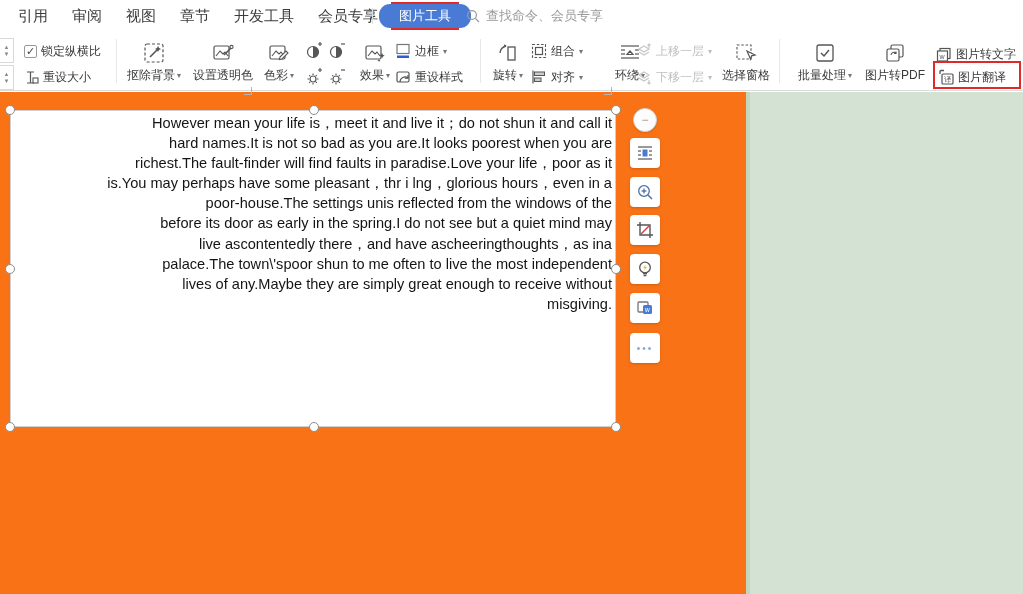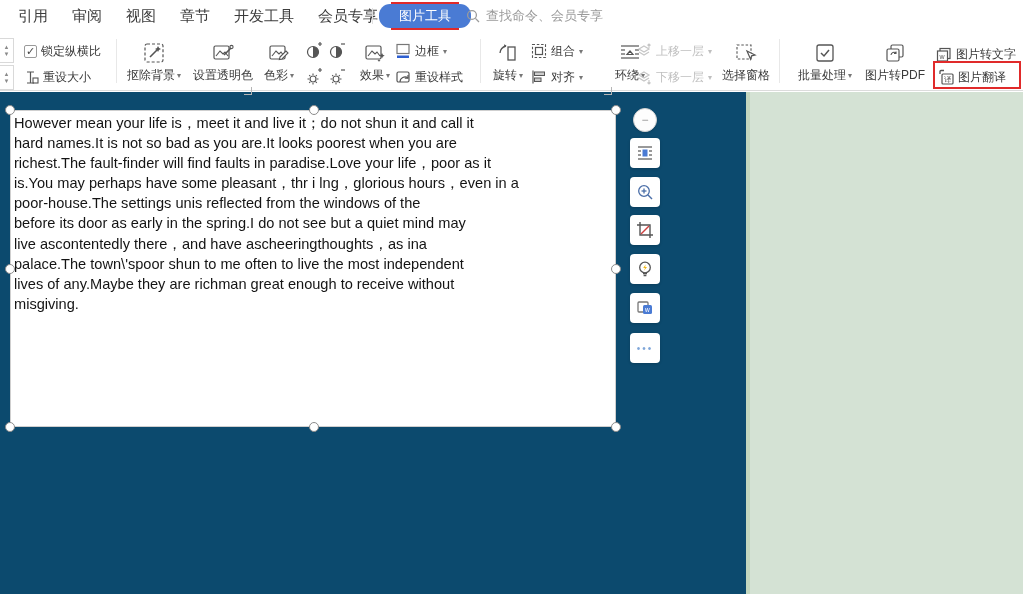--- a/index.html
+++ b/index.html
@@ -28,21 +28,21 @@
               font-size:12px; color:#3a3a3a; cursor:default; }
   .stackbtn .lbl { display:flex; align-items:center; gap:2px; white-space:nowrap; }
   .caret { font-size:8px; color:#777; }
   .disabled, .disabled .caret { color:#bfbfbf; }
   .checkbox { width:13px; height:13px; border:1px solid #9a9a9a; border-radius:2px; background:#fff;
               display:flex; align-items:center; justify-content:center; font-size:11px; color:#444; line-height:1; }
   .gridcell { position:absolute; width:22px; height:24px; display:flex; align-items:center; justify-content:center; }
   .redbox { position:absolute; left:933px; top:29px; width:88px; height:28px; border:2px solid #e02a2a; }
 
   
-  .canvas { position:absolute; left:0; top:92px; width:1023px; height:502px; background:#0c4a6e; }
+  .canvas { position:absolute; left:0; top:92px; width:1023px; height:502px; background:#f97316;text-align:right; }
   .page-edge { position:absolute; left:746px; top:0; width:4px; height:502px; background:#c3d7bf; }
   .workspace { position:absolute; left:750px; top:0; width:273px; height:502px; background:#d4e2d4; }
   .corner-mark { position:absolute; width:8px; height:8px; border-right:1px solid #b5b5b5; border-bottom:1px solid #b5b5b5; }
 
   .img-box { position:absolute; left:10px; top:18px; width:606px; height:317px; background:#fff; border:1px solid #cfcfcf; }
   .img-text { position:absolute; left:3px; top:2px; width:598px; font-size:14.6px; line-height:20.1px; color:#141414; }
   .handle { position:absolute; width:10px; height:10px; border-radius:50%; background:#fff; border:1.5px solid #8c8c8c; }
 
   
   .collapse-btn { position:absolute; left:633px; top:16px; width:24px; height:24px; border-radius:50%;
@@ -385,21 +385,21 @@
   <div class="img-box">
     <div class="img-text">
       <div>However mean your life is，meet it and live it；do not shun it and call it</div>
       <div>hard names.It is not so bad as you are.It looks poorest when you are</div>
       <div>richest.The fault-finder will find faults in paradise.Love your life，poor as it</div>
       <div>is.You may perhaps have some pleasant，thr i lng，glorious hours，even in a</div>
       <div>poor-house.The settings unis reflected from the windows of the</div>
       <div>before its door as early in the spring.I do not see but a quiet mind may</div>
       <div>live ascontentedly there，and have ascheeringthoughts，as ina</div>
       <div>palace.The town\'spoor shun to me often to live the most independent</div>
-      <div>lives of any.Maybe they are richman great enough to receive without</div>
+      <div>lives of any.Maybe they are simply great enough to receive without</div>
       <div>misgiving.</div>
     </div>
     <div class="handle" style="left:-6px; top:-6px;"></div>
     <div class="handle" style="left:298px; top:-6px;"></div>
     <div class="handle" style="right:-6px; top:-6px;"></div>
     <div class="handle" style="left:-6px; top:153px;"></div>
     <div class="handle" style="right:-6px; top:153px;"></div>
     <div class="handle" style="left:-6px; bottom:-6px;"></div>
     <div class="handle" style="left:298px; bottom:-6px;"></div>
     <div class="handle" style="right:-6px; bottom:-6px;"></div>

